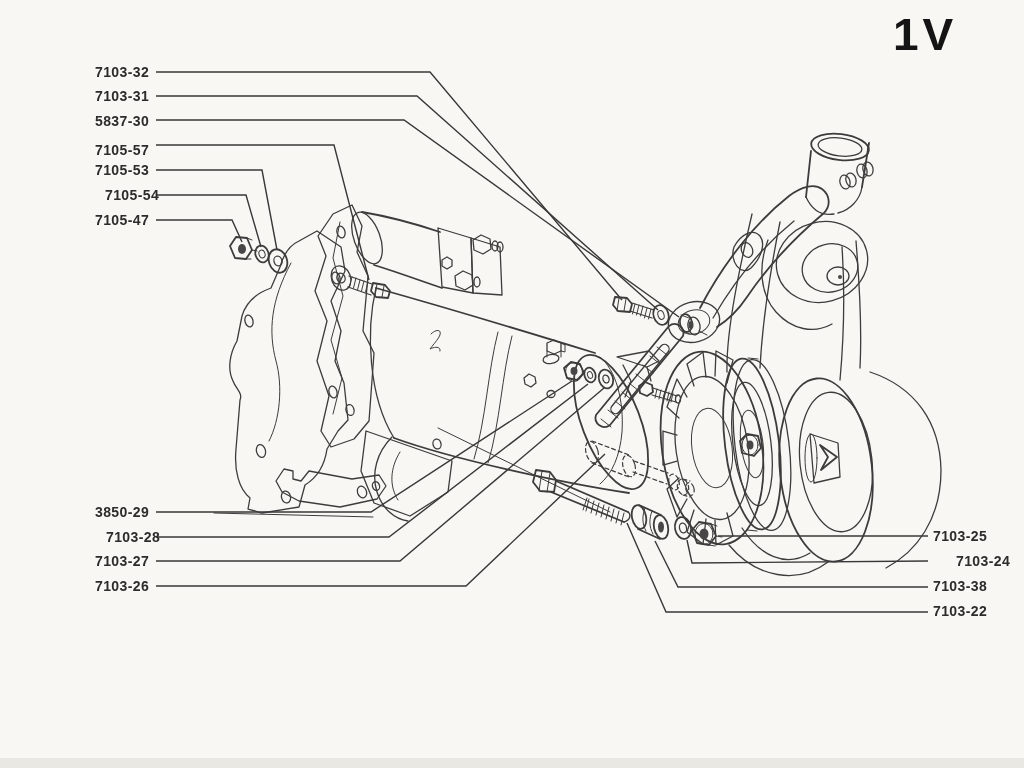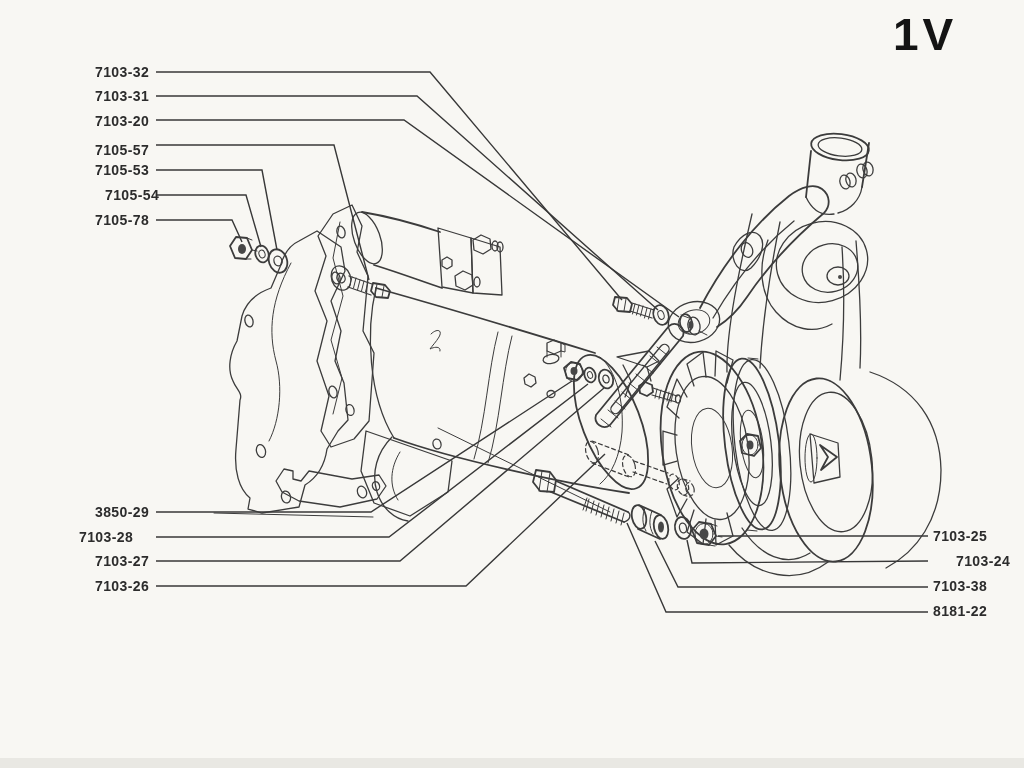--- a/index.html
+++ b/index.html
@@ -295,32 +295,32 @@
     </g>
 
     <g class="s st">
       <path d="M214,513 L373,517"></path>
       <path d="M438,428 L610,512"></path>
     </g>
   </svg>
 
   <div class="plabel" style="left:95px;top:64px">7103-32</div>
   <div class="plabel" style="left:95px;top:88px">7103-31</div>
-  <div class="plabel" style="left:95px;top:113px">7103-20</div>
+  <div class="plabel" style="left:95px;top:113px">5837-30</div>
   <div class="plabel" style="left:95px;top:142px">7105-57</div>
   <div class="plabel" style="left:95px;top:162px">7105-53</div>
   <div class="plabel" style="left:105px;top:187px">7105-54</div>
-  <div class="plabel" style="left:95px;top:212px">7105-78</div>
+  <div class="plabel" style="left:95px;top:212px">7105-47</div>
 
   <div class="plabel" style="left:95px;top:504px">3850-29</div>
-  <div class="plabel" style="left:79px;top:529px">7103-28</div>
+  <div class="plabel" style="left:106px;top:529px">7103-28</div>
   <div class="plabel" style="left:95px;top:553px">7103-27</div>
   <div class="plabel" style="left:95px;top:578px">7103-26</div>
 
   <div class="plabel" style="left:933px;top:528px">7103-25</div>
   <div class="plabel" style="left:956px;top:553px">7103-24</div>
   <div class="plabel" style="left:933px;top:578px">7103-38</div>
-  <div class="plabel" style="left:933px;top:603px">8181-22</div>
+  <div class="plabel" style="left:933px;top:603px">7103-22</div>
 
   <div class="figcode">1V</div>
 
   <div class="scanband"></div>
 </div>
 
 </body></html>

